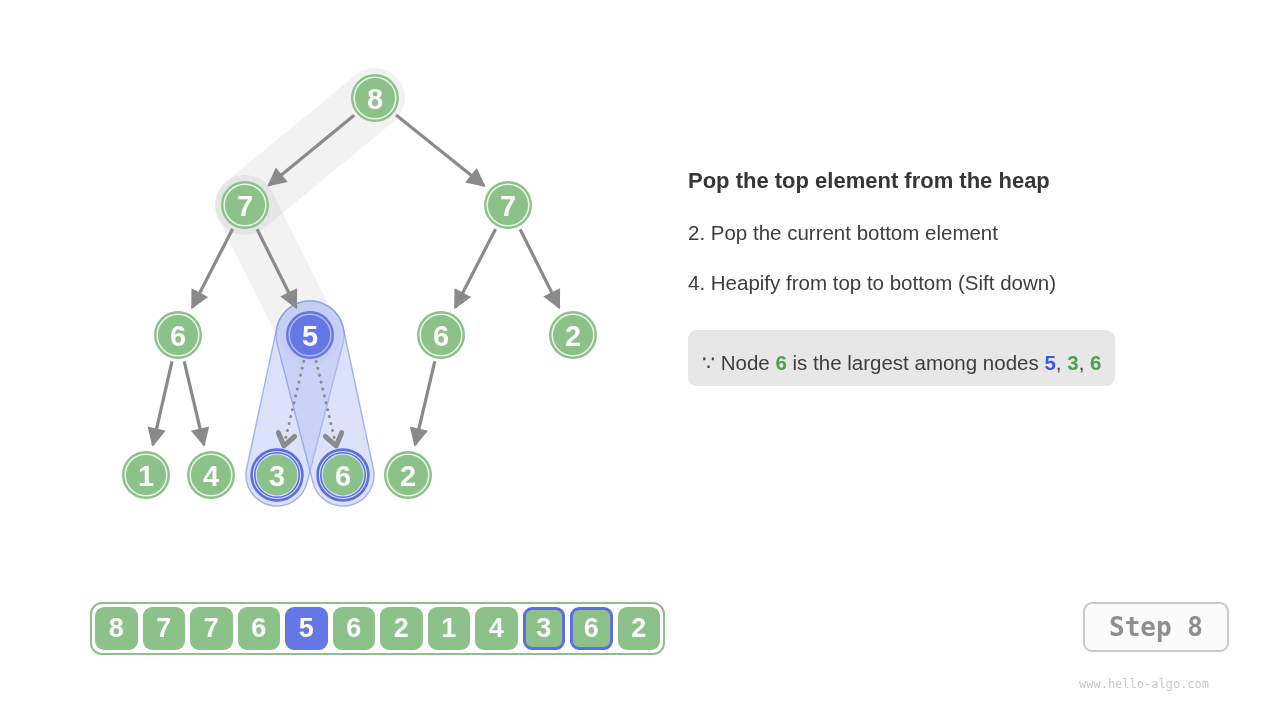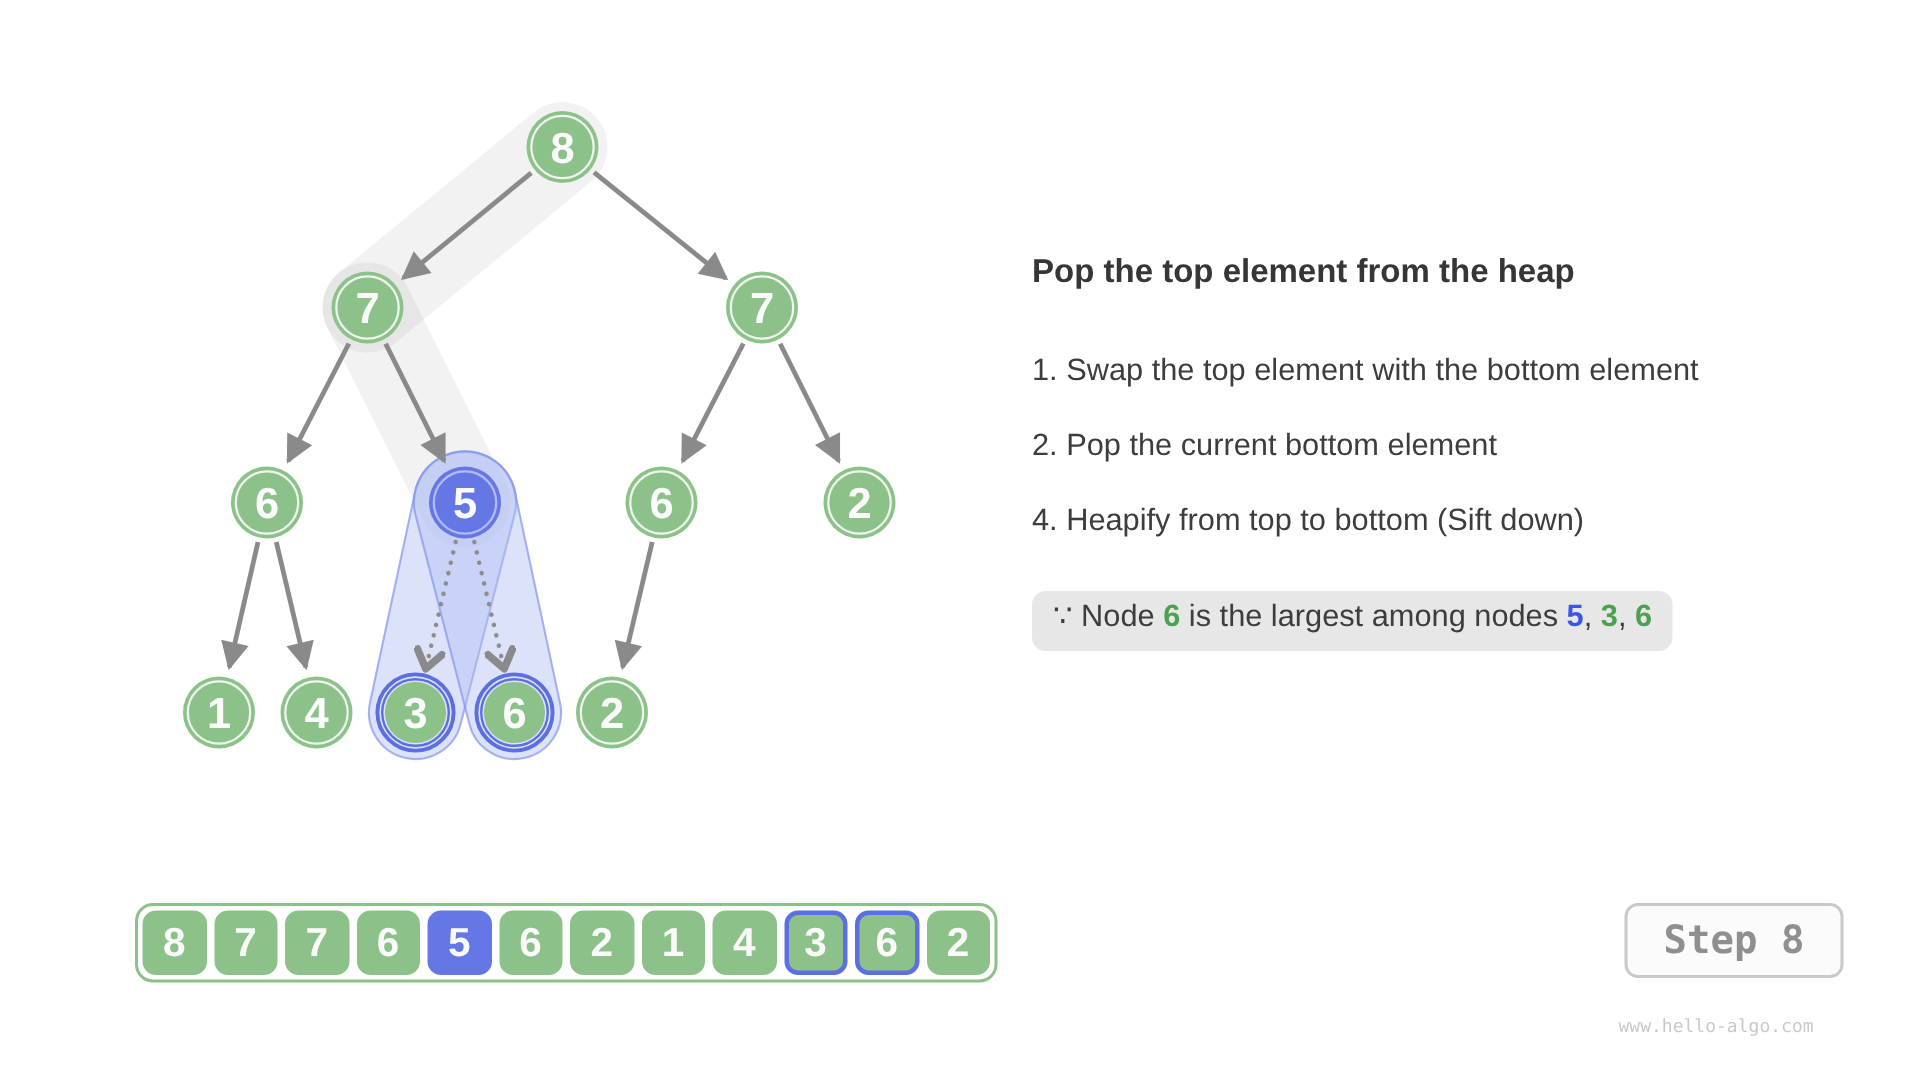--- a/index.html
+++ b/index.html
@@ -6,25 +6,25 @@
   body { width:1280px; height:720px; font-family:"Liberation Sans", sans-serif; }
   .stage { position:relative; width:1280px; height:720px; background:#fff; overflow:hidden; }
 
   
   .tree-svg { position:absolute; left:0; top:0; }
   .node-text { font-family:"Liberation Sans", sans-serif; font-size:29px; font-weight:bold;
                fill:#fbfbfb; text-anchor:middle; }
 
   
   .panel { position:absolute; left:688px; top:168px; width:545px; color:#3d3d3d; }
-  .panel-title { margin:0 0 40px 0; font-size:22px; line-height:26px; font-weight:bold; color:#363636; }
+  .panel-title { margin:0 0 26px 0; font-size:22px; line-height:26px; font-weight:bold; color:#363636; }
   .step-line { font-size:20.5px; line-height:26px; margin-bottom:24px; color:#3d3d3d; }
   .step-line:last-of-type { margin-bottom:0; }
   .note { display:inline-block; margin-top:10px; background:#e7e7e7; border-radius:9px;
-          padding:4px 14px 10px 14px; font-size:20.5px; line-height:26px; white-space:pre-wrap; color:#3d3d3d; }
+          padding:20px 14px 10px 14px; font-size:20.5px; line-height:26px; white-space:pre-wrap; color:#3d3d3d; }
   .note .green { color:#4ca04f; font-weight:bold; }
   .note .blue  { color:#3a56e4; font-weight:bold; }
 
   
   .array { position:absolute; left:90px; top:602px; display:flex; gap:5px; padding:3px;
            border:2px solid #8dc18a; border-radius:12px; background:#fff; }
   .cell { width:42.5px; height:43px; box-sizing:border-box; border-radius:9px; background:#8dc18a;
           color:#fafafa; font-size:27px; font-weight:bold;
           display:flex; align-items:center; justify-content:center; }
   .cell--current { background:#6577e4; }
@@ -141,21 +141,20 @@
       <g transform="translate(408,475)">
         <circle r="24" fill="#8dc18a"></circle>
           <circle r="20.8" fill="none" stroke="rgba(255,255,255,0.85)" stroke-width="1.5"></circle>
         <text class="node-text" y="10.5">2</text>
       </g>
     </g>
   </svg>
 
   <div class="panel">
     <h2 class="panel-title">Pop the top element from the heap</h2>
-    <div class="step-line">1. Swap the top element with the bottom element</div>
     <div class="step-line">2. Pop the current bottom element</div>
     <div class="step-line">4. Heapify from top to bottom (Sift down)</div>
     <div class="note"><span>∵ Node </span><span class="green">6</span><span> is the largest among nodes </span><span class="blue">5</span><span>, </span><span class="green">3</span><span>, </span><span class="green">6</span></div>
   </div>
 
   <div class="array">
     <div class="cell">8</div>
     <div class="cell">7</div>
     <div class="cell">7</div>
     <div class="cell">6</div>

